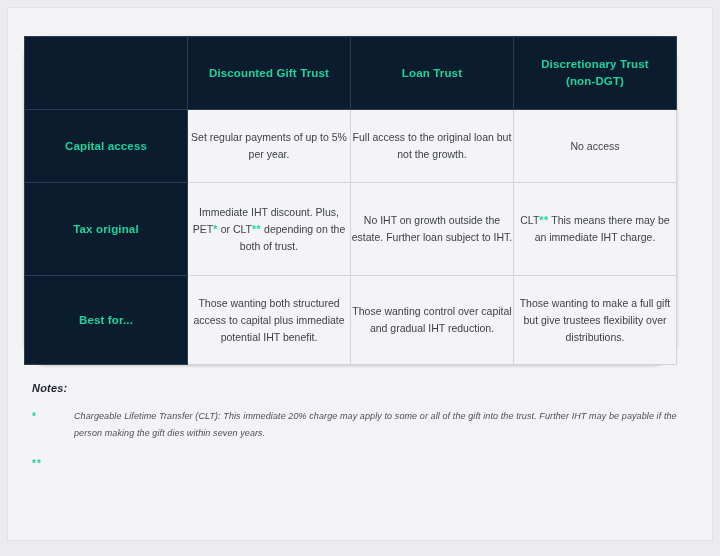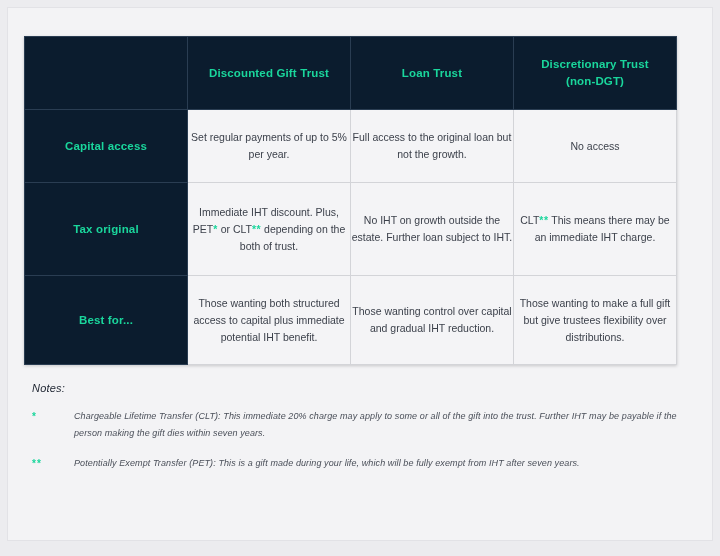--- a/index.html
+++ b/index.html
@@ -33,20 +33,21 @@
 
   
   .comparison-table {
     position: absolute;
     left: 16px;
     top: 28px;
     width: 652px;
     border-collapse: collapse;
     table-layout: fixed;
     box-shadow: 0 1px 3px rgba(0,0,0,0.18);
+    border-radius: 23px;
   }
   .comparison-table td,
   .comparison-table th {
     vertical-align: middle;
     padding: 0;
     margin: 0;
   }
 
   col.c-label { width: 163px; }
   col.c-dgt   { width: 163px; }
@@ -105,21 +106,21 @@
 
   
   .notes {
     position: absolute;
     left: 16px;
     top: 374px;
     width: 672px;
   }
   .notes-title {
     font-size: 11px;
-    font-weight: normal;
+    font-weight: bold;
     font-style: italic;
     color: #1d2430;
     margin: 0 0 14px 8px;
     letter-spacing: 0.2px;
   }
   .note {
     position: relative;
     margin: 0 0 14px 0;
     padding-left: 50px;
     font-size: 9px;
@@ -189,18 +190,17 @@
     <div class="notes">
       <div class="notes-title">Notes:</div>
 
       <div class="note">
         <span class="note-marker">*</span>
         <span>Chargeable Lifetime Transfer (CLT): This immediate 20% charge may apply to some or all of the gift into the trust. Further IHT may be payable if the person making the gift dies within seven years.</span>
       </div>
 
       <div class="note">
         <span class="note-marker">**</span>
-        <span>Potentially Exempt Transfer (PET): This is a gift made during your life, which will be fully exempt from IHT after seven years.</span>
       </div>
     </div>
 
   </div>
 </div>
 
 </body></html>

